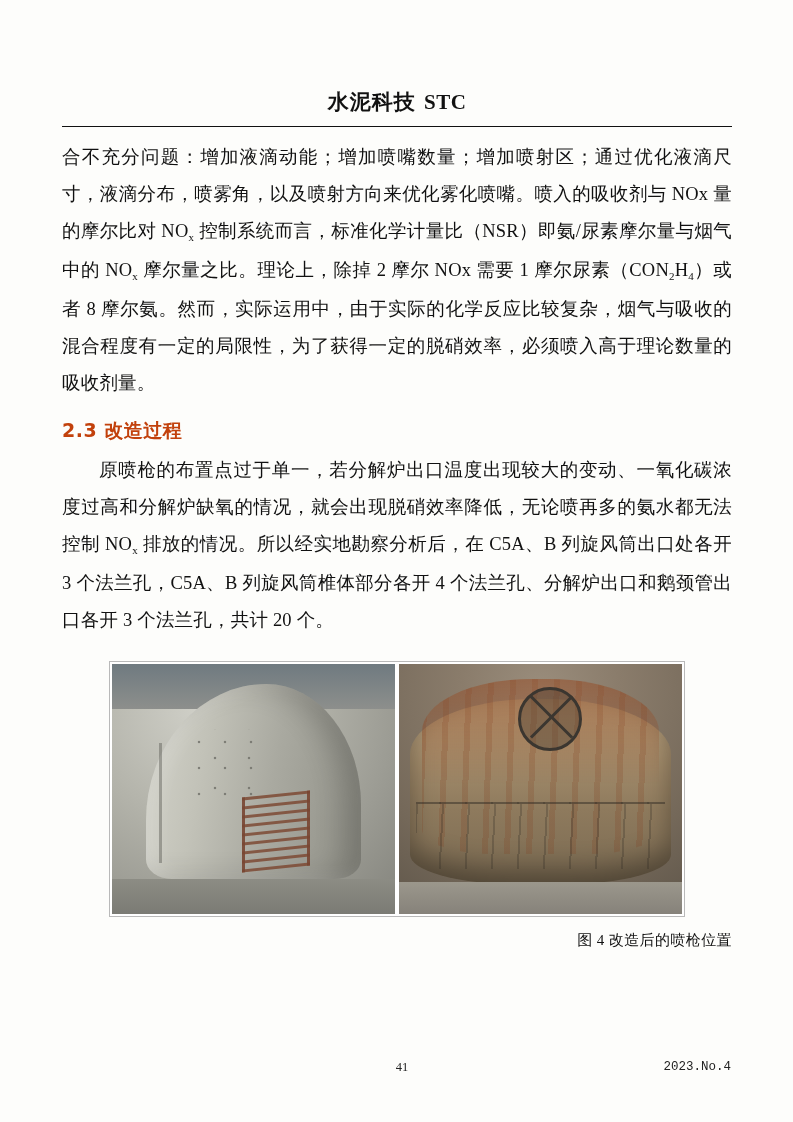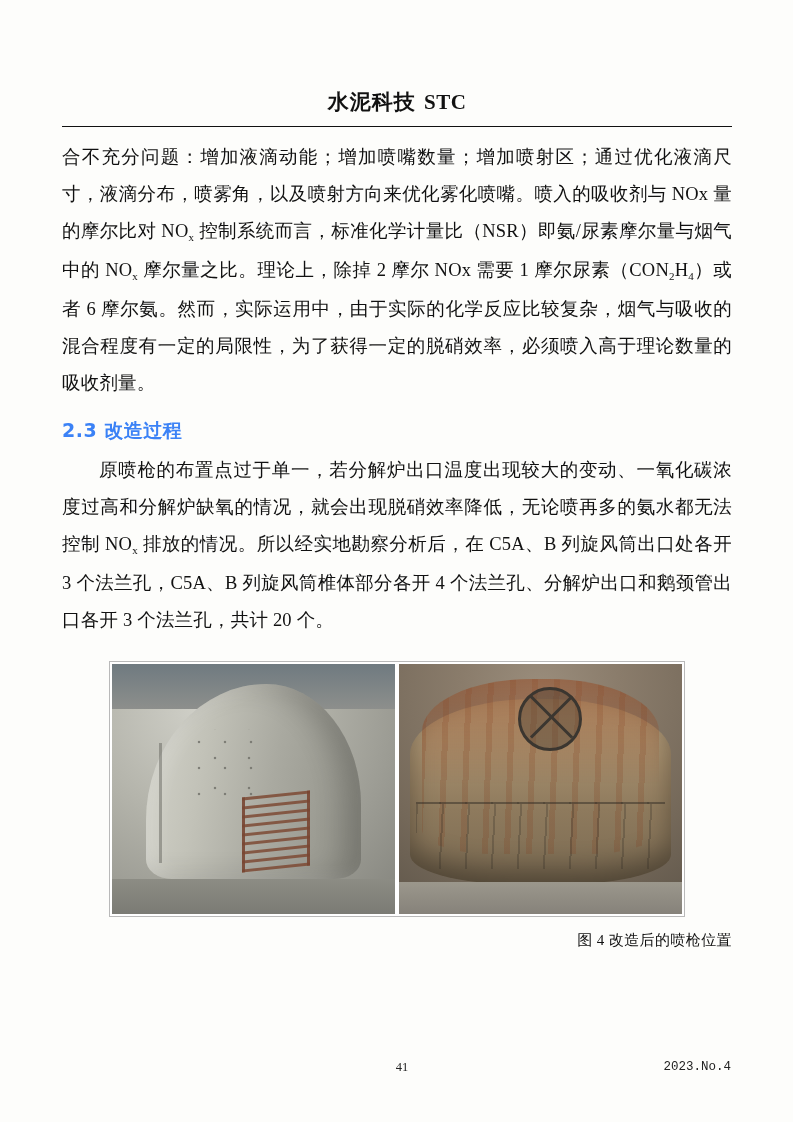--- a/index.html
+++ b/index.html
@@ -55,21 +55,21 @@
   p.first { margin-top: 12px; }
   p.indent { text-indent: 2em; }
   sub {
     font-size: 11px;
     vertical-align: baseline;
     position: relative;
     top: 4px;
   }
   
   h2.section {
-    color: #3b82f6;
+    color: #c2410c;
     font-family: "DejaVu Sans", sans-serif;
     font-weight: bold;
     font-size: 19px;
     margin: 16px 0 8px 0;
     letter-spacing: 0.5px;
   }
   
   .figure-wrap {
     margin-top: 22px;
     display: flex;
@@ -225,21 +225,21 @@
 <div class="page">
 
   <div class="content">
 
     <div class="header">
       <span>水泥科技</span>
       <span class="stc">STC</span>
     </div>
     <div class="rule"></div>
 
-    <p class="body first"><span>合不充分问题：增加液滴动能；增加喷嘴数量；增加喷射区；通过优化液滴尺寸，液滴分布，喷雾角，以及喷射方向来优化雾化喷嘴。喷入的吸收剂与 NOx 量的摩尔比对 NO</span><sub>x</sub><span> 控制系统而言，标准化学计量比（NSR）即氨/尿素摩尔量与烟气中的 NO</span><sub>x</sub><span> 摩尔量之比。理论上，除掉 2 摩尔 NOx 需要 1 摩尔尿素（CON</span><sub>2</sub><span>H</span><sub>4</sub><span>）或者 6 摩尔氨。然而，实际运用中，由于实际的化学反应比较复杂，烟气与吸收的混合程度有一定的局限性，为了获得一定的脱硝效率，必须喷入高于理论数量的吸收剂量。</span></p>
+    <p class="body first"><span>合不充分问题：增加液滴动能；增加喷嘴数量；增加喷射区；通过优化液滴尺寸，液滴分布，喷雾角，以及喷射方向来优化雾化喷嘴。喷入的吸收剂与 NOx 量的摩尔比对 NO</span><sub>x</sub><span> 控制系统而言，标准化学计量比（NSR）即氨/尿素摩尔量与烟气中的 NO</span><sub>x</sub><span> 摩尔量之比。理论上，除掉 2 摩尔 NOx 需要 1 摩尔尿素（CON</span><sub>2</sub><span>H</span><sub>4</sub><span>）或者 8 摩尔氨。然而，实际运用中，由于实际的化学反应比较复杂，烟气与吸收的混合程度有一定的局限性，为了获得一定的脱硝效率，必须喷入高于理论数量的吸收剂量。</span></p>
 
     <h2 class="section">2.3  改造过程</h2>
 
 
     <p class="body indent"><span>原喷枪的布置点过于单一，若分解炉出口温度出现较大的变动、一氧化碳浓度过高和分解炉缺氧的情况，就会出现脱硝效率降低，无论喷再多的氨水都无法控制 NO</span><sub>x</sub><span> 排放的情况。所以经实地勘察分析后，在 C5A、B 列旋风筒出口处各开 3 个法兰孔，C5A、B 列旋风筒椎体部分各开 4 个法兰孔、分解炉出口和鹅颈管出口各开 3 个法兰孔，共计 20 个。</span></p>
 
 
     <div class="figure-wrap">
       <div class="photo-row">
         <div class="photo left">

